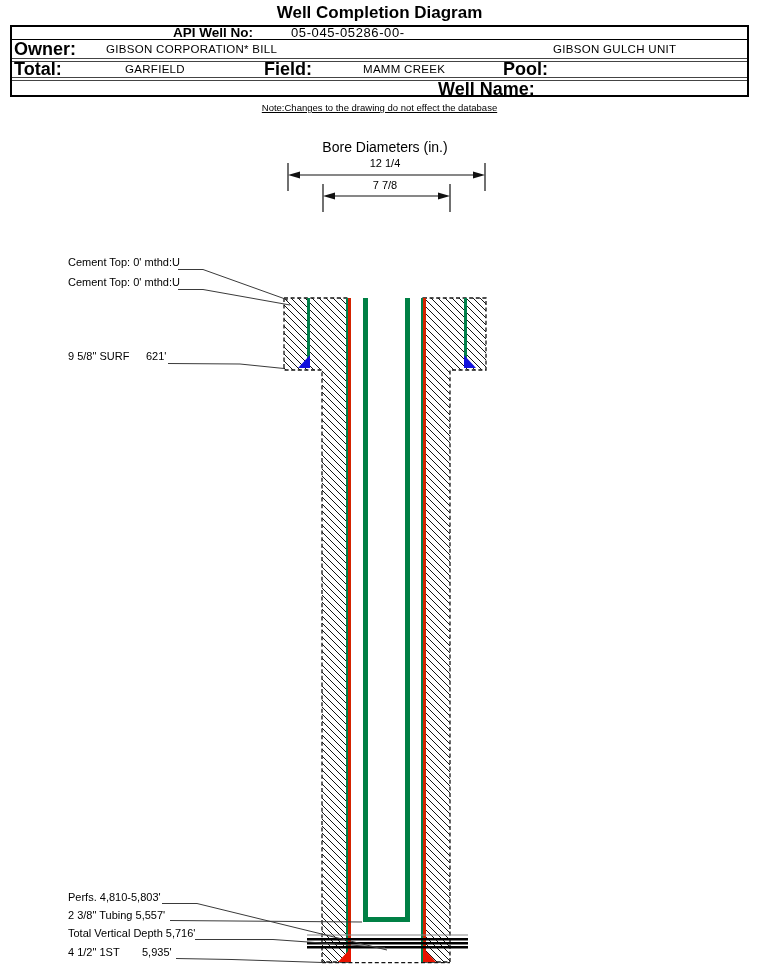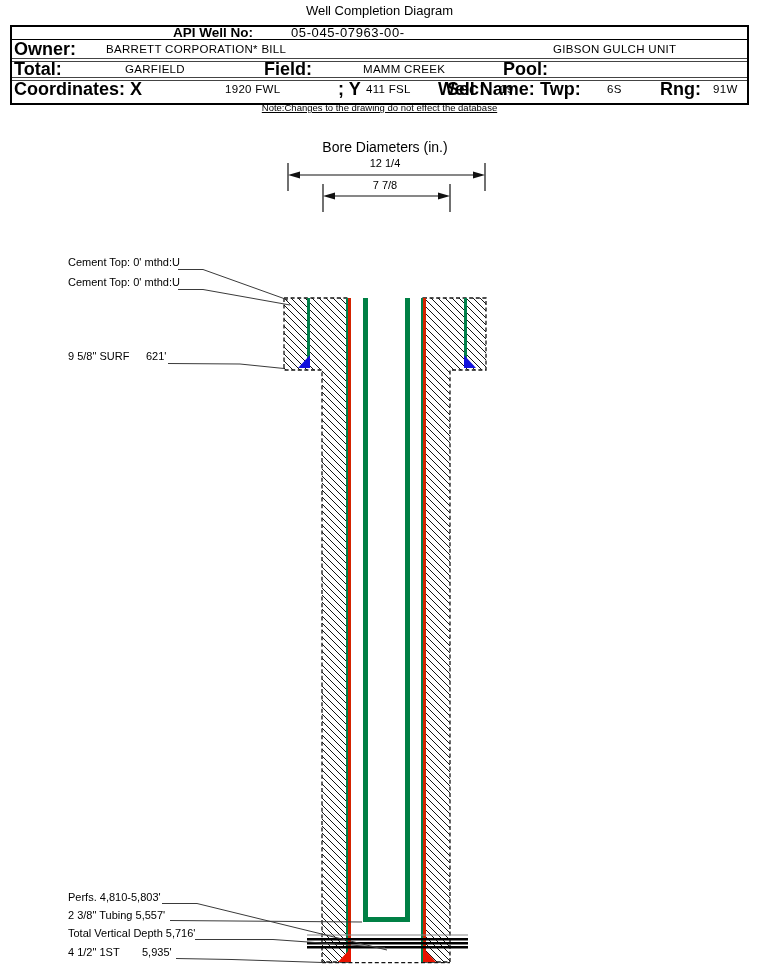--- a/index.html
+++ b/index.html
@@ -3,24 +3,24 @@
 <meta charset="utf-8">
 <style>
   * { margin:0; padding:0; box-sizing:border-box; }
   html,body { background:#ffffff; }
   .page {
     position:relative; width:759px; height:966px; overflow:hidden;
     background:#fff; font-family:"Liberation Sans","DejaVu Sans",sans-serif; color:#000;
   }
   .title {
     position:absolute; top:3px; left:0; width:100%;
-    text-align:center; font-size:13px; font-weight:normal;
+    text-align:center; font-size:17px; font-weight:bold;
   }
   .info-table {
-    position:absolute; left:10px; top:25px; width:739px; height:80px;
+    position:absolute; left:10px; top:25px; width:739px; height:72px;
     border:2px solid #000; background:#fff;
   }
   .row { position:relative; width:100%; white-space:nowrap; }
   .r1 { height:13px; border-bottom:1px solid #000; }
   .r2 { height:22px; border-bottom:4px double #444; }
   .r3 { height:19px; border-bottom:4px double #444; }
   .r4 { height:17px; }
   .row span { position:absolute; white-space:nowrap; }
   .r1 span { line-height:12px; }
   .r2 span { line-height:18px; }
@@ -63,47 +63,35 @@
 </head>
 <body>
 
 <div class="page">
 
   <div class="title">Well Completion Diagram</div>
 
   <div class="info-table">
     <div class="row r1">
       <span class="lbl api-lbl">API Well No:</span>
-      <span class="val api-val">05-045-07963-00-</span>
+      <span class="val api-val">05-045-05286-00-</span>
     </div>
     <div class="row r2">
       <span class="lbl owner-lbl">Owner:</span>
-      <span class="val owner-val">BARRETT CORPORATION* BILL</span>
+      <span class="val owner-val">GIBSON CORPORATION* BILL</span>
       <span class="lbl wellname-lbl">Well Name:</span>
       <span class="val wellname-val">GIBSON GULCH UNIT</span>
     </div>
     <div class="row r3">
       <span class="lbl county-lbl">Total:</span>
       <span class="val county-val">GARFIELD</span>
       <span class="lbl field-lbl">Field:</span>
       <span class="val field-val">MAMM CREEK</span>
       <span class="lbl pool-lbl">Pool:</span>
       <span class="val pool-val"></span>
-    </div>
-    <div class="row r4">
-      <span class="lbl coord-lbl">Coordinates: X</span>
-      <span class="val coordx-val">1920 FWL</span>
-      <span class="lbl coordy-lbl">; Y</span>
-      <span class="val coordy-val">411 FSL</span>
-      <span class="lbl sec-lbl">Sec:</span>
-      <span class="val sec-val">19</span>
-      <span class="lbl twp-lbl">Twp:</span>
-      <span class="val twp-val">6S</span>
-      <span class="lbl rng-lbl">Rng:</span>
-      <span class="val rng-val">91W</span>
     </div>
   </div>
 
   <div class="note">Note:Changes to the drawing do not effect the database</div>
 
   <svg class="diagram" width="759" height="966" viewBox="0 0 759 966">
     <defs>
       <pattern id="hatch" width="7" height="7" patternUnits="userSpaceOnUse">
         <rect width="7" height="7" fill="#ffffff"></rect>
         <path d="M-1,-1 L8,8 M-1,6 L1,8 M6,-1 L8,1" stroke="#141414" stroke-width="1" fill="none"></path>

